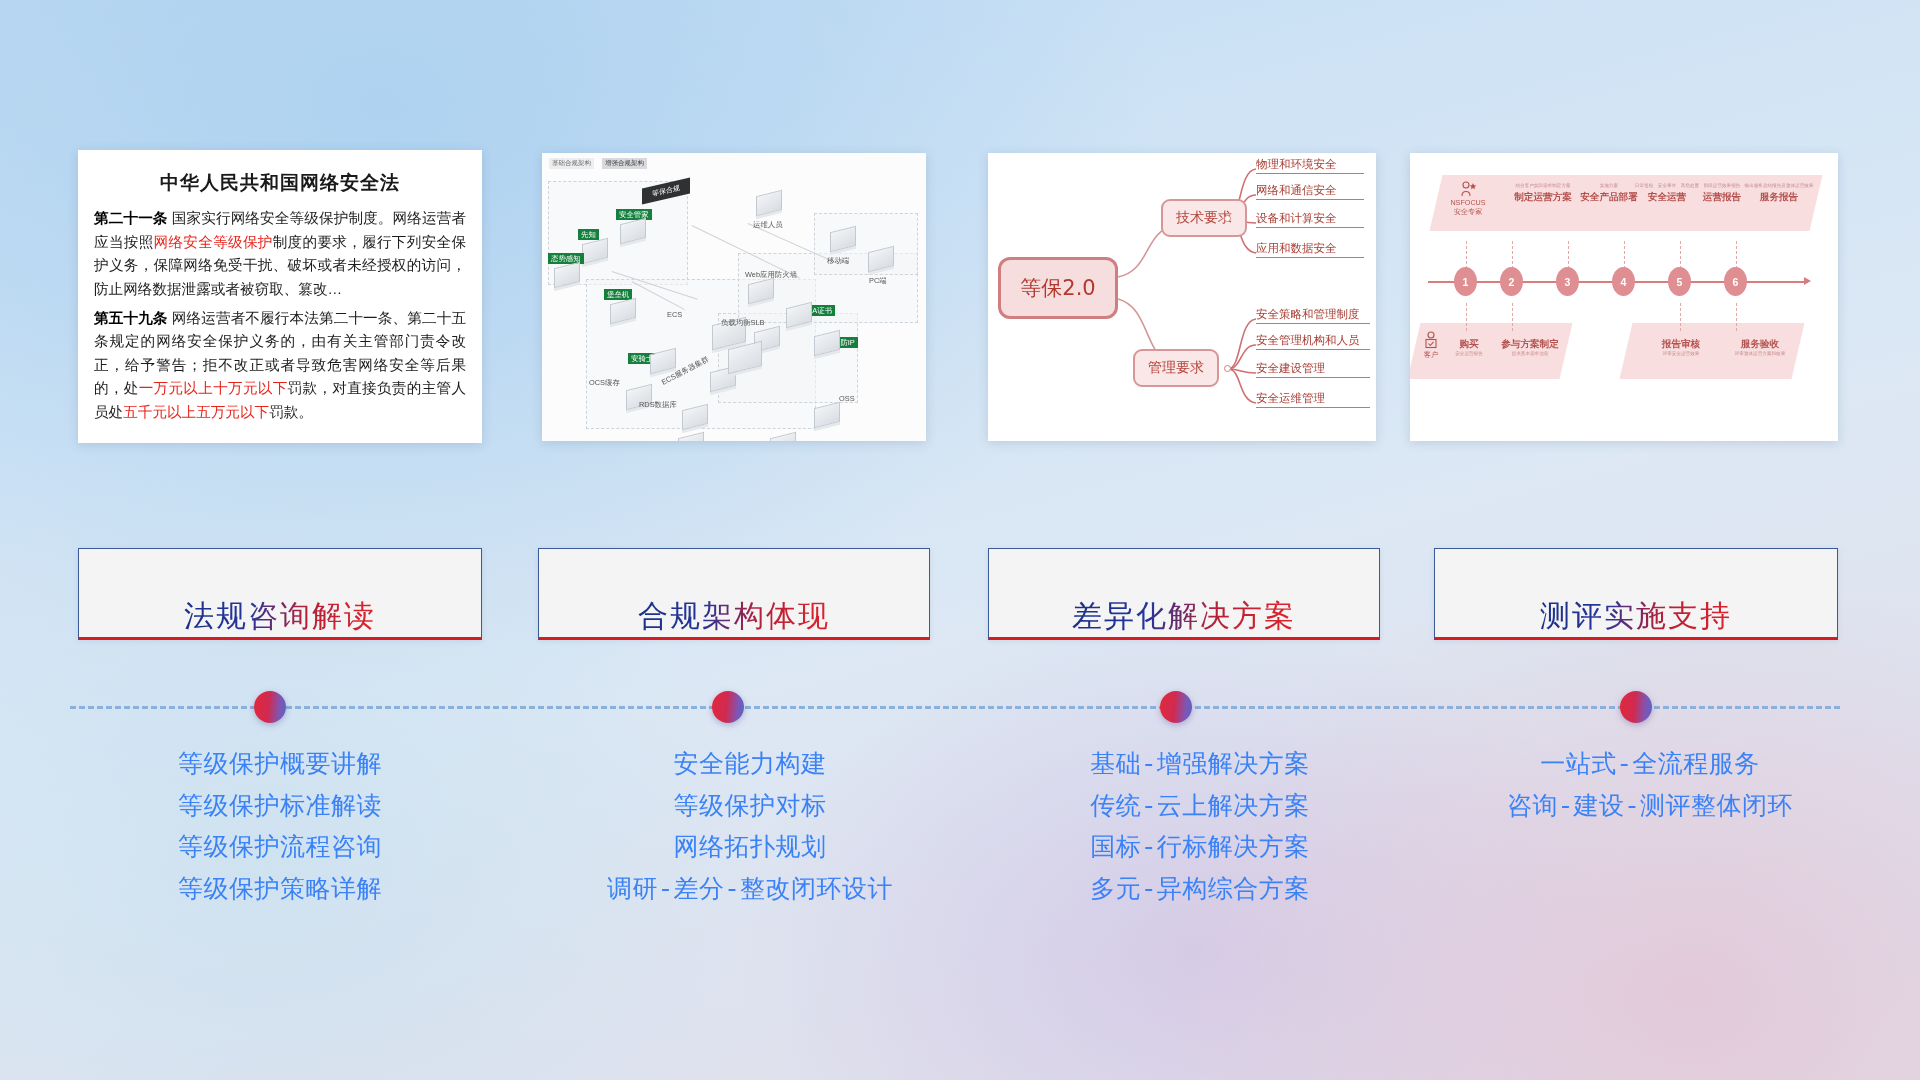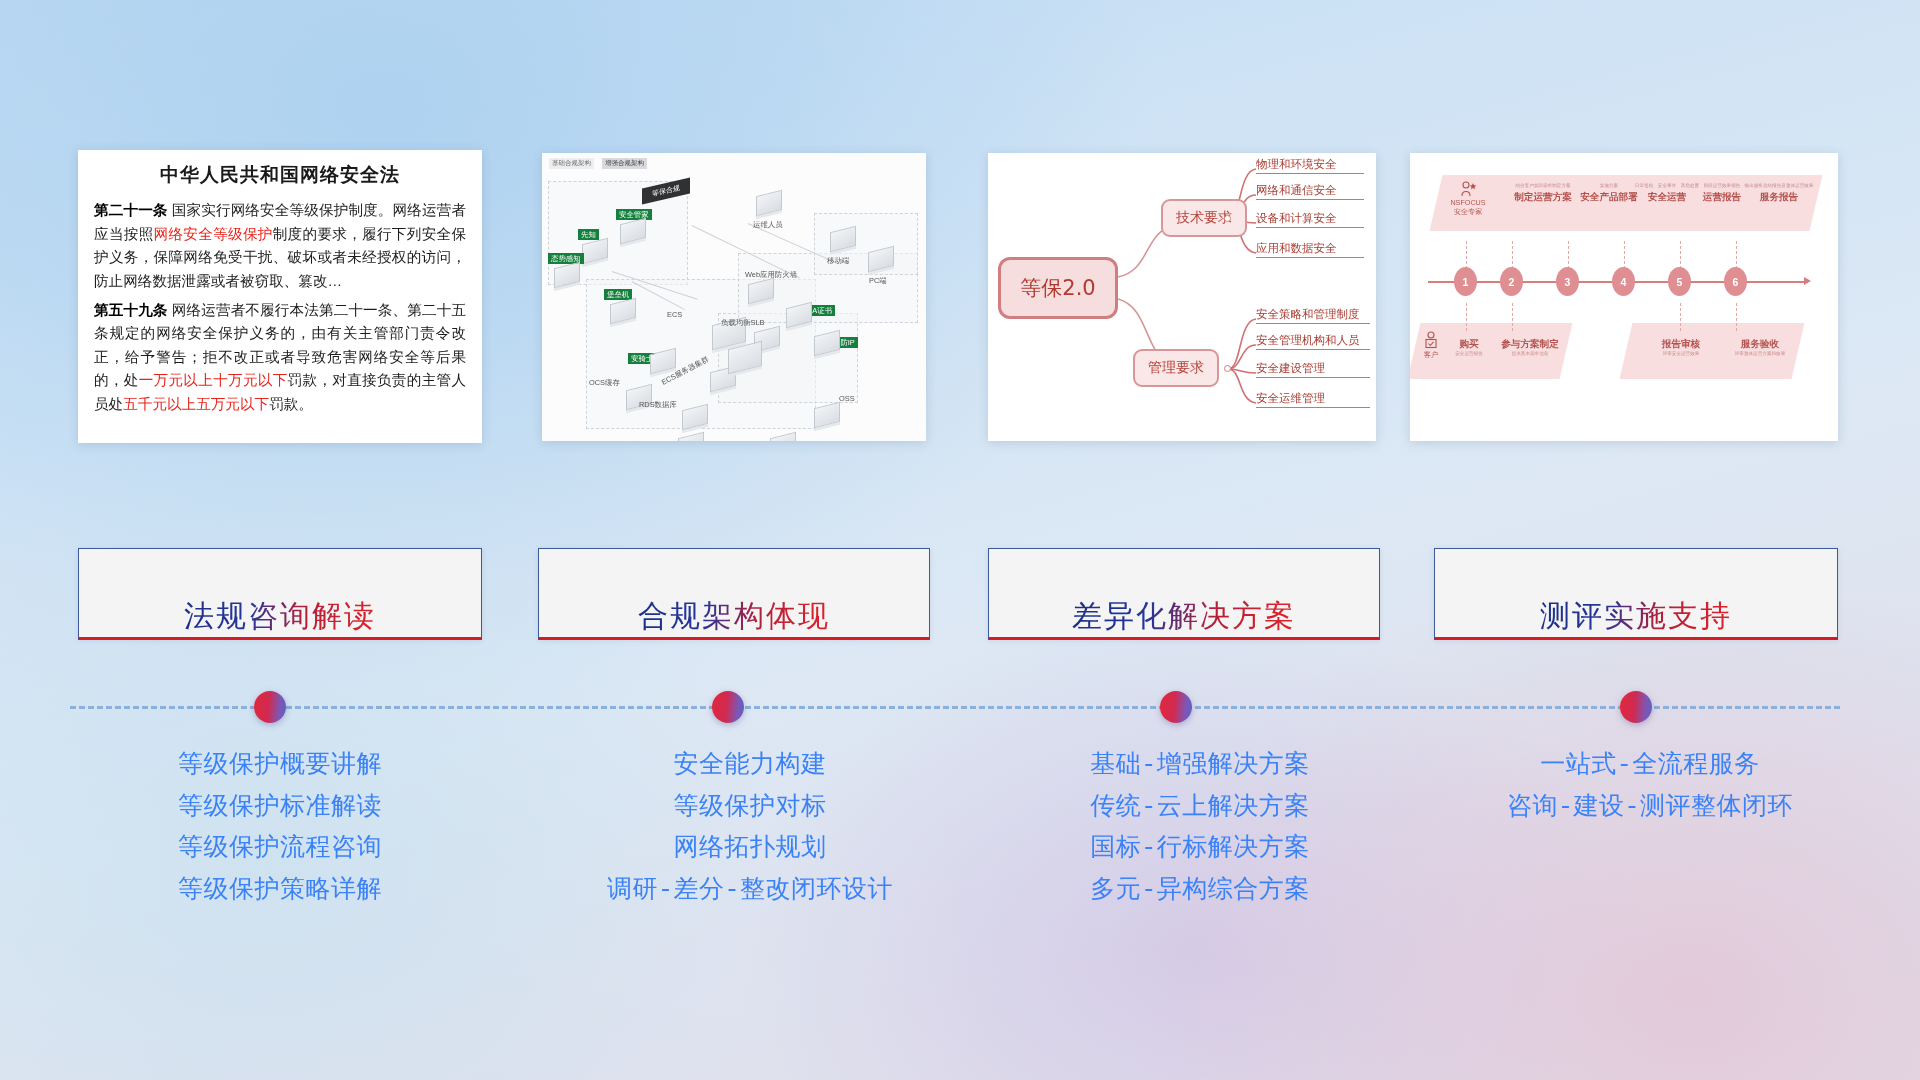--- a/index.html
+++ b/index.html
@@ -17,21 +17,21 @@
       linear-gradient(165deg, #bcd9f2 0%, #cfe3f5 28%, #dce8f4 55%, #dfe2ee 78%, #e3dfe9 100%);
   }
 
   
   .cards-row { position: absolute; left: 0; top: 150px; width: 1920px; height: 300px; }
   .card {
     position: absolute; background: #ffffff; top: 0;
     box-shadow: 0 2px 10px rgba(60,90,130,0.18);
     overflow: hidden;
   }
-  #card-1 { left: 78px;   width: 404px; height: 293px; padding: 12px 16px 8px 16px; }
+  #card-1 { left: 78px;   width: 404px; height: 293px; padding: 20px 16px 8px 16px; }
   #card-2 { left: 542px;  width: 384px; height: 288px; top: 3px; }
   #card-3 { left: 988px;  width: 388px; height: 288px; top: 3px; }
   #card-4 { left: 1410px; width: 428px; height: 288px; top: 3px; }
 
   
   .law-title {
     text-align: center; font-size: 19px; font-weight: bold; color: #1a1a1a;
     letter-spacing: 1px; margin-bottom: 11px; font-family: "DejaVu Sans", sans-serif;
   }
   .law-para { font-size: 14.6px; line-height: 1.62; color: #1c1c1c; text-align: justify; }

